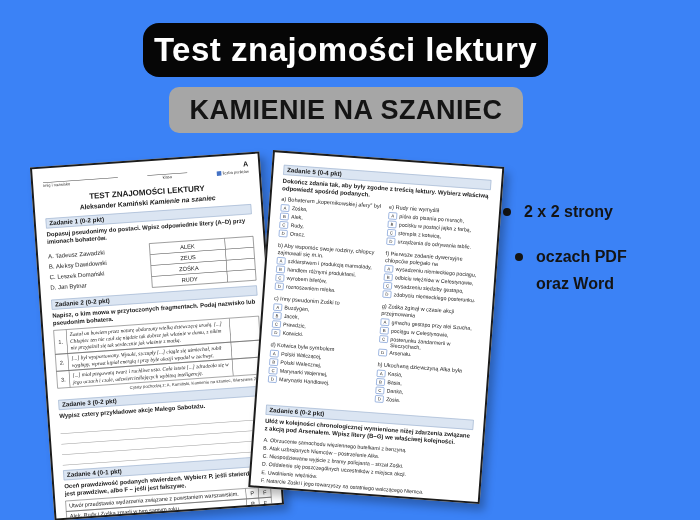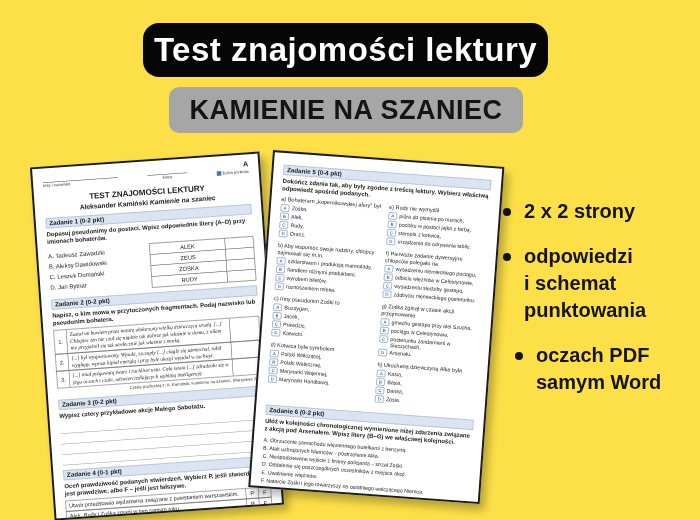--- a/index.html
+++ b/index.html
@@ -1,31 +1,31 @@
 <!DOCTYPE html>
 <html><head>
 <meta charset="utf-8">
 <style>
   html,body{margin:0;padding:0;}
-  .stage{position:relative;width:700px;height:520px;background:#fde047;overflow:hidden;
+  .stage{position:relative;width:700px;height:520px;background:#3b82f6;overflow:hidden;
          font-family:"Liberation Sans",sans-serif;}
 
   
   .banner-black{position:absolute;left:143px;top:23px;width:405px;height:54px;
     background:#060606;border-radius:16px;display:flex;align-items:center;justify-content:center;
     color:#fff;font-size:33px;font-weight:bold;letter-spacing:.5px;}
   .banner-gray{position:absolute;left:169px;top:87px;width:354px;height:46px;
     background:#a6a6a6;border-radius:10px;display:flex;align-items:center;justify-content:center;
     color:#141414;font-size:27px;font-weight:bold;letter-spacing:.5px;}
 
   
   .features{position:absolute;left:503px;top:198px;width:190px;}
   .feature{display:flex;margin-bottom:18px;}
   .feature .dot{flex:none;width:8px;height:8px;border-radius:50%;background:#141414;margin:10px 13px 0 0;}
-  .ft-line{font-size:20px;font-weight:bold;color:#141414;line-height:27px;}
+  .ft-line{font-size:16px;font-weight:bold;color:#141414;line-height:27px;}
   .feature.indent{margin-left:12px;}
 
   
   .page{position:absolute;background:#fff;border:2px solid #1c1c1c;
         box-shadow:5px 6px 9px rgba(0,0,0,.28);overflow:hidden;}
   .page1{left:42px;top:159px;width:226px;height:350px;transform:rotate(-4deg);z-index:1;}
   .page2{left:273px;top:150px;width:228px;height:334px;transform:rotate(4.2deg);
          transform-origin:top left;z-index:2;}
   .sheet{transform:scale(.5);transform-origin:0 0;box-sizing:border-box;
          font-family:"Liberation Sans",sans-serif;color:#1a1a1a;}
@@ -429,32 +429,23 @@
   </div>
 
   <div class="features">
     <div class="feature">
       <span class="dot"></span>
       <div>
 
         <div class="ft-line">2 x 2 strony</div>
         </div>
     </div>
-    <div class="feature">
-      <span class="dot"></span>
-      <div>
-
-        <div class="ft-line">odpowiedzi</div>
-        <div class="ft-line">i schemat</div>
-        <div class="ft-line">punktowania</div>
-        </div>
-    </div>
     <div class="feature indent">
       <span class="dot"></span>
       <div>
 
         <div class="ft-line">oczach PDF</div>
-        <div class="ft-line">samym Word</div>
+        <div class="ft-line">oraz Word</div>
         </div>
     </div>
   </div>
 
 </div>
 
 </body></html>

